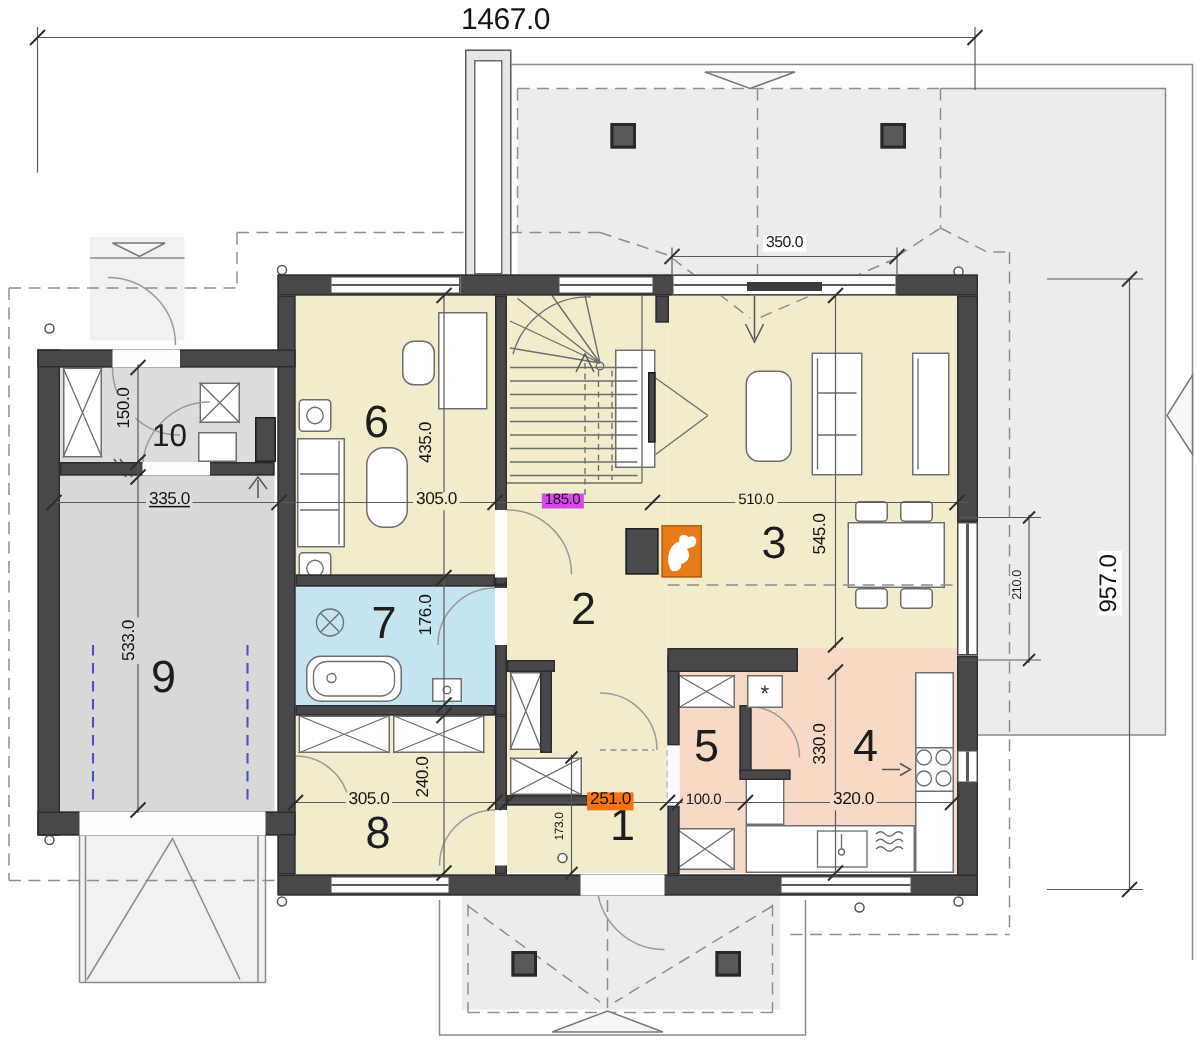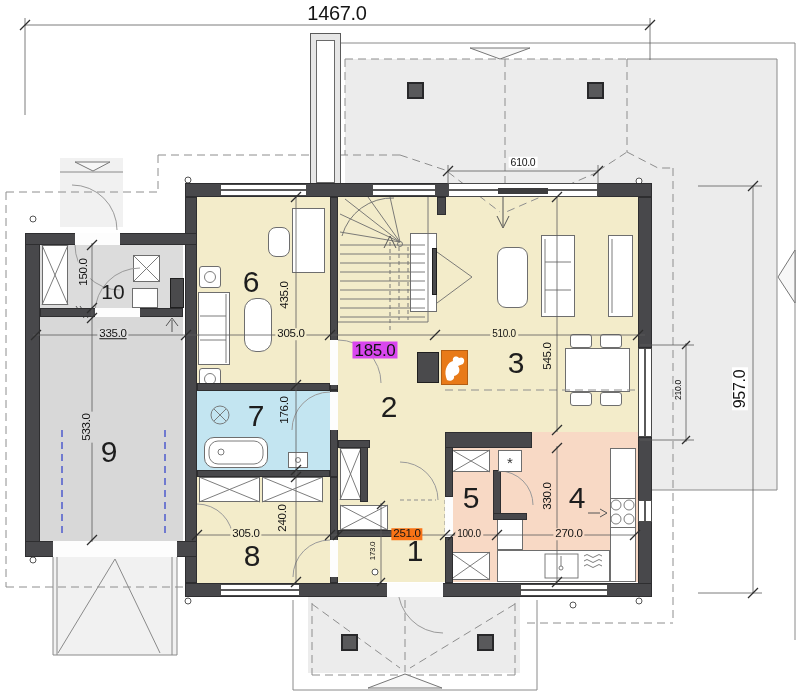--- a/index.html
+++ b/index.html
@@ -287,32 +287,32 @@
       <div class="roomnum" style="left: 516px; top: 363px; font-size: 30px; transform: translate(-50%, -50%);">3</div>
       <div class="roomnum" style="left: 577px; top: 498px; font-size: 30px; transform: translate(-50%, -50%);">4</div>
       <div class="roomnum" style="left: 471px; top: 498px; font-size: 30px; transform: translate(-50%, -50%);">5</div>
       <div class="roomnum" style="left: 251px; top: 282px; font-size: 30px; transform: translate(-50%, -50%);">6</div>
       <div class="roomnum" style="left: 256px; top: 416px; font-size: 30px; transform: translate(-50%, -50%);">7</div>
       <div class="roomnum" style="left: 252px; top: 556px; font-size: 30px; transform: translate(-50%, -50%);">8</div>
       <div class="roomnum" style="left: 109px; top: 452px; font-size: 30px; transform: translate(-50%, -50%);">9</div>
       <div class="roomnum" style="left: 113px; top: 291px; font-size: 21px; transform: translate(-50%, -50%);">10</div>
       <div class="dim" style="left: 337px; top: 13px; font-size: 20px; background: rgb(255, 255, 255); transform: translate(-50%, -50%) rotate(0deg);">1467.0</div>
       <div class="dim" style="left: 740px; top: 389px; font-size: 16px; background: rgb(255, 255, 255); transform: translate(-50%, -50%) rotate(-90deg);">957.0</div>
-      <div class="dim" style="left: 523px; top: 162px; font-size: 10.5px; background: rgb(255, 255, 255); transform: translate(-50%, -50%) rotate(0deg);">610.0</div>
+      <div class="dim" style="left: 523px; top: 162px; font-size: 10.5px; background: rgb(255, 255, 255); transform: translate(-50%, -50%) rotate(0deg);">350.0</div>
       <div class="dim" style="left: 113px; top: 334px; font-size: 11.5px; background: rgb(220, 220, 220); transform: translate(-50%, -50%) rotate(0deg); text-decoration: underline;">335.0</div>
       <div class="dim" style="left: 84px; top: 272px; font-size: 11.5px; background: rgb(220, 220, 220); transform: translate(-50%, -50%) rotate(-90deg);">150.0</div>
       <div class="dim" style="left: 87px; top: 427px; font-size: 11.5px; background: rgb(216, 216, 216); transform: translate(-50%, -50%) rotate(-90deg);">533.0</div>
       <div class="dim" style="left: 291px; top: 334px; font-size: 11.5px; background: rgb(243, 236, 202); transform: translate(-50%, -50%) rotate(0deg);">305.0</div>
       <div class="dim" style="left: 285px; top: 295px; font-size: 11.5px; background: rgb(243, 236, 202); transform: translate(-50%, -50%) rotate(-90deg);">435.0</div>
-      <div class="dim" style="left: 375px; top: 334px; font-size: 17px; background: #d946ef; transform: translate(-50%, -50%) rotate(0deg); margin-top: 16px;">185.0</div>
+      <div class="dim" style="left: 375px; top: 334px; font-size: 10px; background: #d946ef; transform: translate(-50%, -50%) rotate(0deg);">185.0</div>
       <div class="dim" style="left: 504px; top: 334px; font-size: 10px; background: rgb(243, 236, 202); transform: translate(-50%, -50%) rotate(0deg);">510.0</div>
       <div class="dim" style="left: 548px; top: 356px; font-size: 11.5px; background: rgb(243, 236, 202); transform: translate(-50%, -50%) rotate(-90deg);">545.0</div>
       <div class="dim" style="left: 285px; top: 410px; font-size: 11.5px; background: rgb(195, 229, 241); transform: translate(-50%, -50%) rotate(-90deg);">176.0</div>
       <div class="dim" style="left: 246px; top: 534px; font-size: 11.5px; background: rgb(243, 236, 202); transform: translate(-50%, -50%) rotate(0deg);">305.0</div>
       <div class="dim" style="left: 283px; top: 518px; font-size: 11.5px; background: rgb(243, 236, 202); transform: translate(-50%, -50%) rotate(-90deg);">240.0</div>
       <div class="dim" style="left: 407px; top: 534px; font-size: 11.5px; background: #f97316; transform: translate(-50%, -50%) rotate(0deg);">251.0</div>
       <div class="dim" style="left: 373px; top: 551px; font-size: 8px; background: rgb(243, 236, 202); transform: translate(-50%, -50%) rotate(-90deg);">173.0</div>
       <div class="dim" style="left: 469px; top: 534px; font-size: 10px; background: rgb(248, 217, 197); transform: translate(-50%, -50%) rotate(0deg);">100.0</div>
-      <div class="dim" style="left: 569px; top: 534px; font-size: 11.5px; background: rgb(248, 217, 197); transform: translate(-50%, -50%) rotate(0deg);">270.0</div>
+      <div class="dim" style="left: 569px; top: 534px; font-size: 11.5px; background: rgb(248, 217, 197); transform: translate(-50%, -50%) rotate(0deg);">320.0</div>
       <div class="dim" style="left: 548px; top: 496px; font-size: 11.5px; background: rgb(248, 217, 197); transform: translate(-50%, -50%) rotate(-90deg);">330.0</div>
       <div class="dim" style="left: 678px; top: 390px; font-size: 8.5px; background: rgb(236, 236, 236); transform: translate(-50%, -50%) rotate(-90deg);">210.0</div>
     </div>
 </div>
 
 </body></html>

